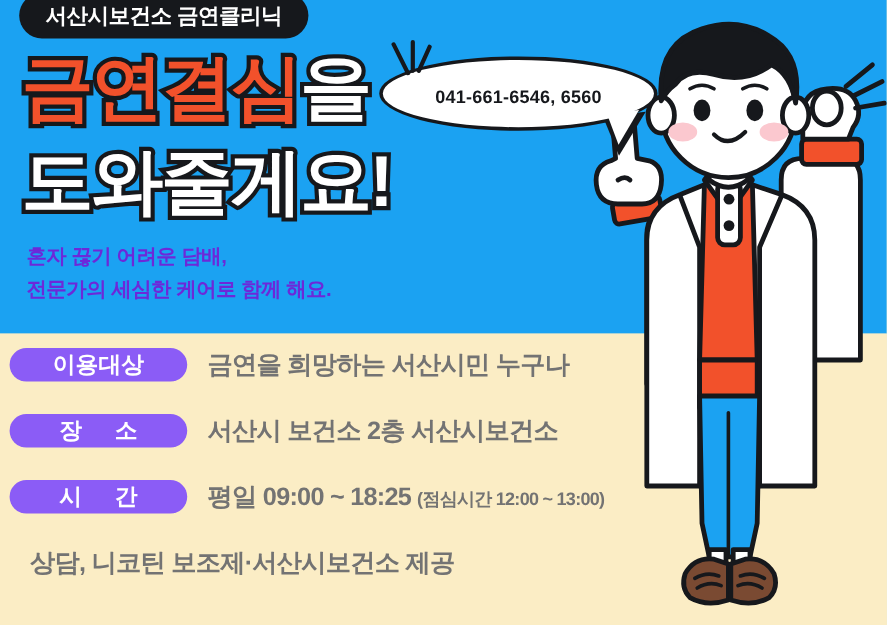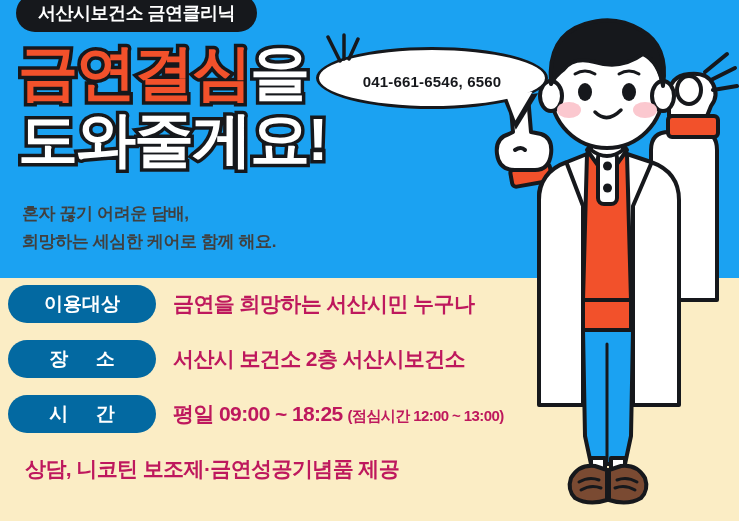--- a/index.html
+++ b/index.html
@@ -56,26 +56,26 @@
   .hl-red{
     color:#F2512B;
     -webkit-text-stroke:7px #16181C;
     paint-order:stroke fill;
   }
   .hl-white{
     color:#FFFFFF;
     -webkit-text-stroke:7px #16181C;
     paint-order:stroke fill;
   }
-  .hl-line2{margin-top:8px;}
+  .hl-line2{margin-top:20px;}
 
   
   .subcopy{
     position:absolute;left:22px;top:200px;z-index:12;
-    color:#404040;
+    color:#6d28d9;
     font-size:17px;
     font-weight:bold;
     line-height:1.62;
     letter-spacing:-0.4px;
   }
   .subcopy span{display:block;}
 
   
   .bubble{
     position:absolute;left:316px;top:47px;width:232px;height:62px;
@@ -118,34 +118,34 @@
   
   .rows{
     position:absolute;left:8px;top:284px;z-index:12;
   }
   .row{
     display:flex;align-items:center;
     height:40px;
     margin-bottom:15px;
   }
   .pill{
-    width:148px;height:38px;
-    background:#0369a1;
+    width:148px;height:28px;
+    background:#8b5cf6;
     border-radius:19px;
     color:#ffffff;
     font-size:19px;
     font-weight:bold;
     display:flex;align-items:center;justify-content:center;
     box-sizing:border-box;
     flex:0 0 auto;
   }
   .pill.wide{letter-spacing:11px;text-indent:11px;text-align:center;}
   .row-text{
     margin-left:17px;
-    color:#be185d;
+    color:#737373;
     font-size:21px;
     font-weight:bold;
     letter-spacing:-0.6px;
     white-space:nowrap;
   }
   .row-note{
     font-size:15px;
     font-weight:bold;
     margin-left:5px;
   }
@@ -253,21 +253,21 @@
 
   <div class="headline">
     <span class="hl-line">
       <span class="chunk hl-red">금연결심</span><span class="chunk hl-white">을</span>
     </span>
     <span class="hl-line hl-line2 hl-white">도와줄게요!</span>
   </div>
 
   <div class="subcopy">
     <span>혼자 끊기 어려운 담배,</span>
-    <span>희망하는 세심한 케어로 함께 해요.</span>
+    <span>전문가의 세심한 케어로 함께 해요.</span>
   </div>
 
   <div class="bubble">
     <div class="bubble-tail"></div>
     <div class="bubble-body"></div>
     <div class="bubble-tail-in"></div>
     <svg class="spark" viewBox="0 0 40 30">
       <g stroke="#16181C" stroke-width="3.5" stroke-linecap="round">
         <path d="M20 28 L8 4"></path>
         <path d="M24 26 L24 2"></path>
@@ -292,18 +292,18 @@
     </div>
 
     <div class="row">
       <div class="pill wide">시  간</div>
       <div class="row-text">
         <span>평일 09:00 ~ 18:25</span><span class="row-note">(점심시간 12:00 ~ 13:00)</span>
       </div>
     </div>
 
     <div class="row">
-      <div class="row-text">상담, 니코틴 보조제·금연성공기념품 제공</div>
+      <div class="row-text">상담, 니코틴 보조제·서산시보건소 제공</div>
     </div>
 
   </div>
 
 </div>
 
 </body></html>

